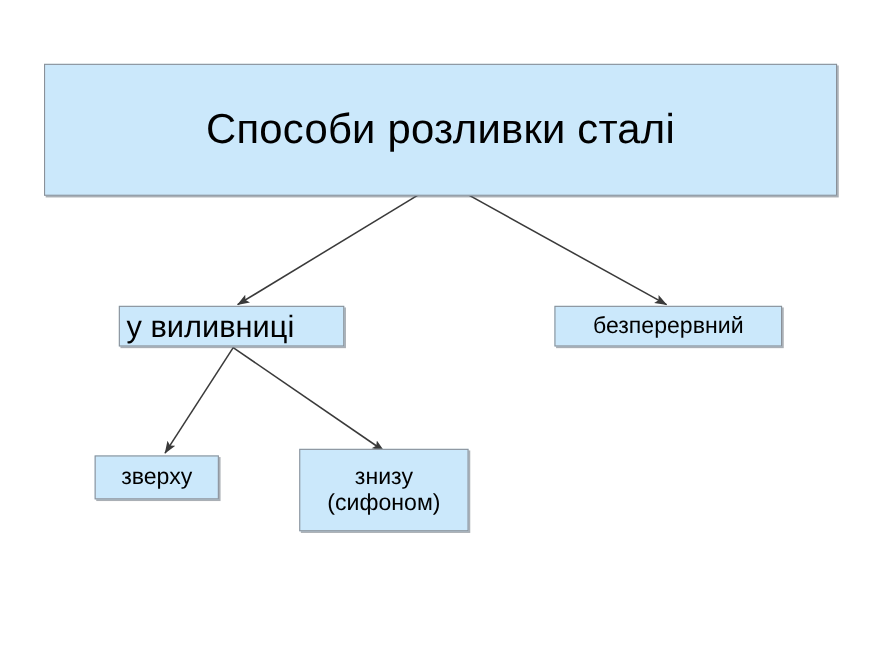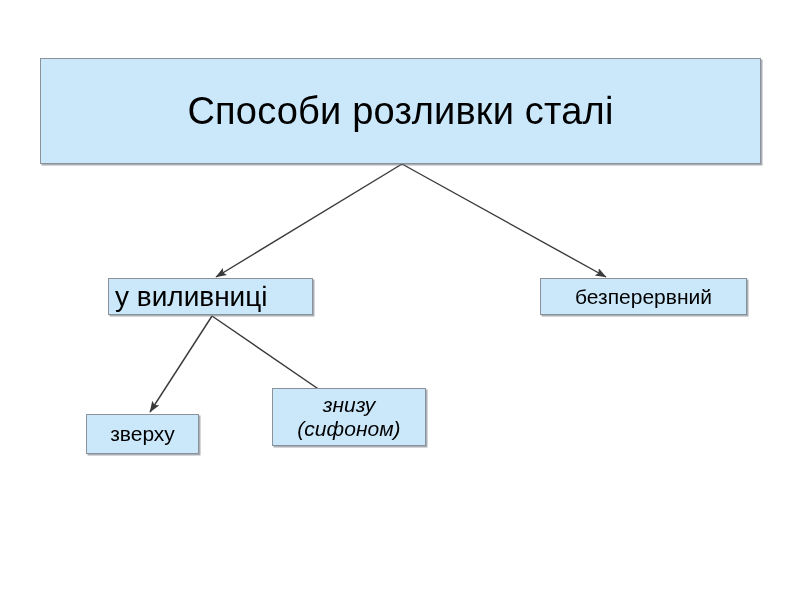--- a/index.html
+++ b/index.html
@@ -41,55 +41,53 @@
     justify-content: center;
     text-align: center;
     color: #000000;
     line-height: 1.12;
     white-space: pre-line;
   }
   #node-title {
     left: 40px;
     top: 58px;
     width: 721px;
-    height: 106px;
+    height: 120px;
     font-size: 38px;
     letter-spacing: 0.2px;
   }
   #node-ingot {
     left: 108px;
     top: 278px;
     width: 205px;
     height: 37px;
     font-size: 28px;
     justify-content: flex-start;
     padding-left: 6px;
   }
   #node-continuous {
     left: 504px;
     top: 278px;
     width: 207px;
     height: 37px;
     font-size: 21px;
-    margin-left: 36px;
   }
   #node-top {
     left: 86px;
     top: 414px;
     width: 113px;
     height: 40px;
     font-size: 21px;
   }
   #node-bottom {
     left: 272px;
-    top: 388px;
+    top: 408px;
     width: 154px;
-    height: 58px;
+    height: 75px;
     font-size: 21px;
-    font-style: italic;
   }
 </style>
 </head>
 <body>
 
 <div id="canvas">
 
   <svg class="connectors" viewBox="0 0 800 600">
     <defs>
       <marker id="arrowhead" markerWidth="9" markerHeight="9" refX="7.6" refY="3" orient="auto" markerUnits="strokeWidth">

